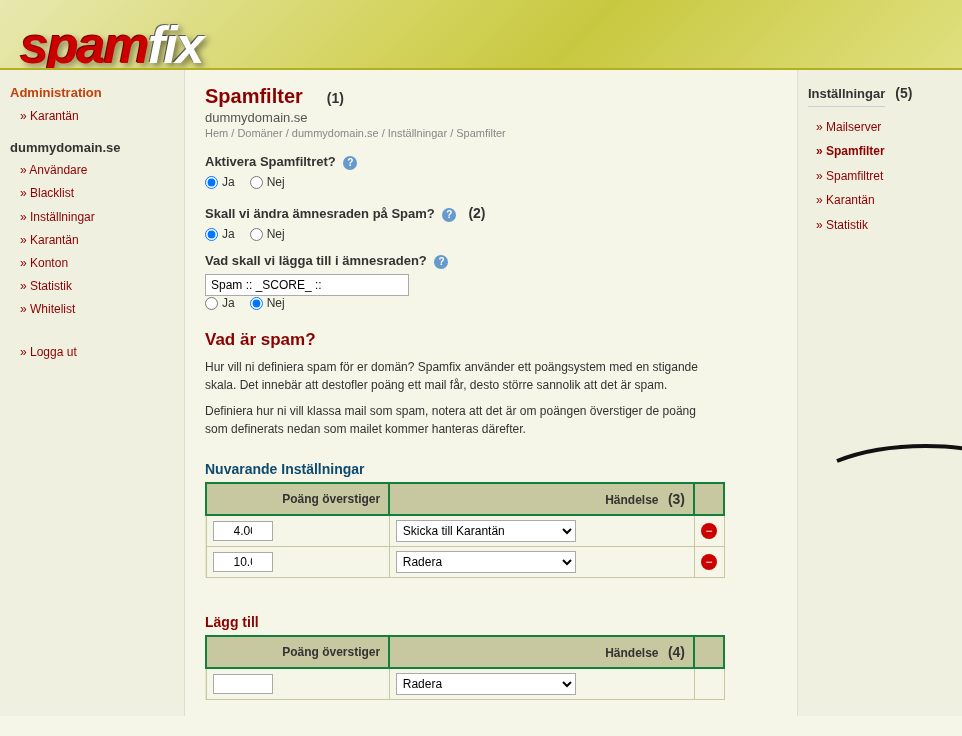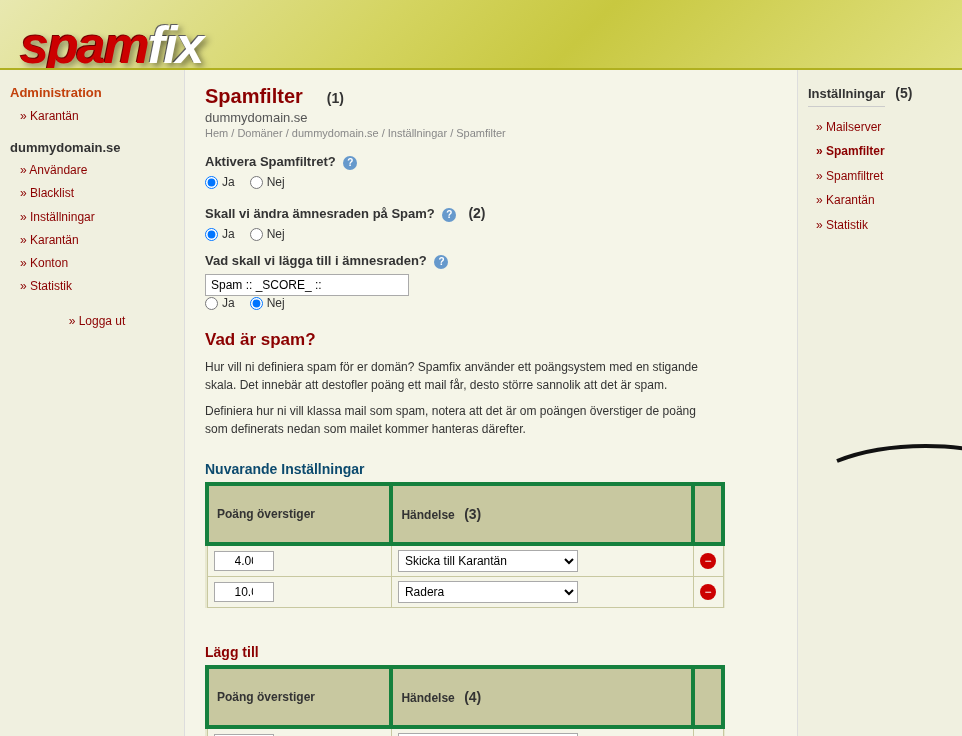--- a/index.html
+++ b/index.html
@@ -67,22 +67,21 @@
       color: #8b0000;
     }
     .sidebar-domain {
       font-size: 13px;
       font-weight: bold;
       color: #333;
       margin-top: 12px;
       margin-bottom: 4px;
     }
     .sidebar-logout {
-      margin-top: 12px;
-      text-align: center;
+      margin-top: 19px;
     }
 
     
     #main {
       flex: 1;
       padding: 15px 20px;
     }
 
     .page-title {
       color: #8b0000;
@@ -178,25 +177,25 @@
 
     .settings-table {
       width: 520px;
       border-collapse: collapse;
       background: #e8e8d0;
     }
     .settings-table thead tr {
       background: #c8c8a0;
     }
     .settings-table th {
-      padding: 20px 8px;
-      font-size: 12px;
-      font-weight: bold;
-      text-align: left;
-      border: 4px solid #15803d;
+      padding: 7px 8px;
+      font-size: 12px;
+      font-weight: bold;
+      text-align: right;
+      border: 2px solid #15803d;
     }
     .settings-table td {
       padding: 4px 6px;
       border: 1px solid #c8c8a0;
       background: #f5f5e8;
     }
     .score-input {
       width: 60px;
       border: 1px solid #aaa;
       padding: 2px 20px;
@@ -295,20 +294,21 @@
     <div class="sidebar-section-title">Administration</div>
     <a class="sidebar-item" href="#">Karantän</a>
 
     <div class="sidebar-domain">dummydomain.se</div>
     <a class="sidebar-item" href="#">Användare</a>
     <a class="sidebar-item" href="#">Blacklist</a>
     <a class="sidebar-item" href="#">Inställningar</a>
     <a class="sidebar-item" href="#">Karantän</a>
     <a class="sidebar-item" href="#">Konton</a>
     <a class="sidebar-item" href="#">Statistik</a>
+    <a class="sidebar-item" href="#">Whitelist</a>
 
     <div class="sidebar-logout">
       <a class="sidebar-item" href="#">Logga ut</a>
     </div>
   </div>
 
   <div id="main">
 
     
     <div style="display:flex; align-items:baseline; gap:8px; margin-bottom:2px;">

